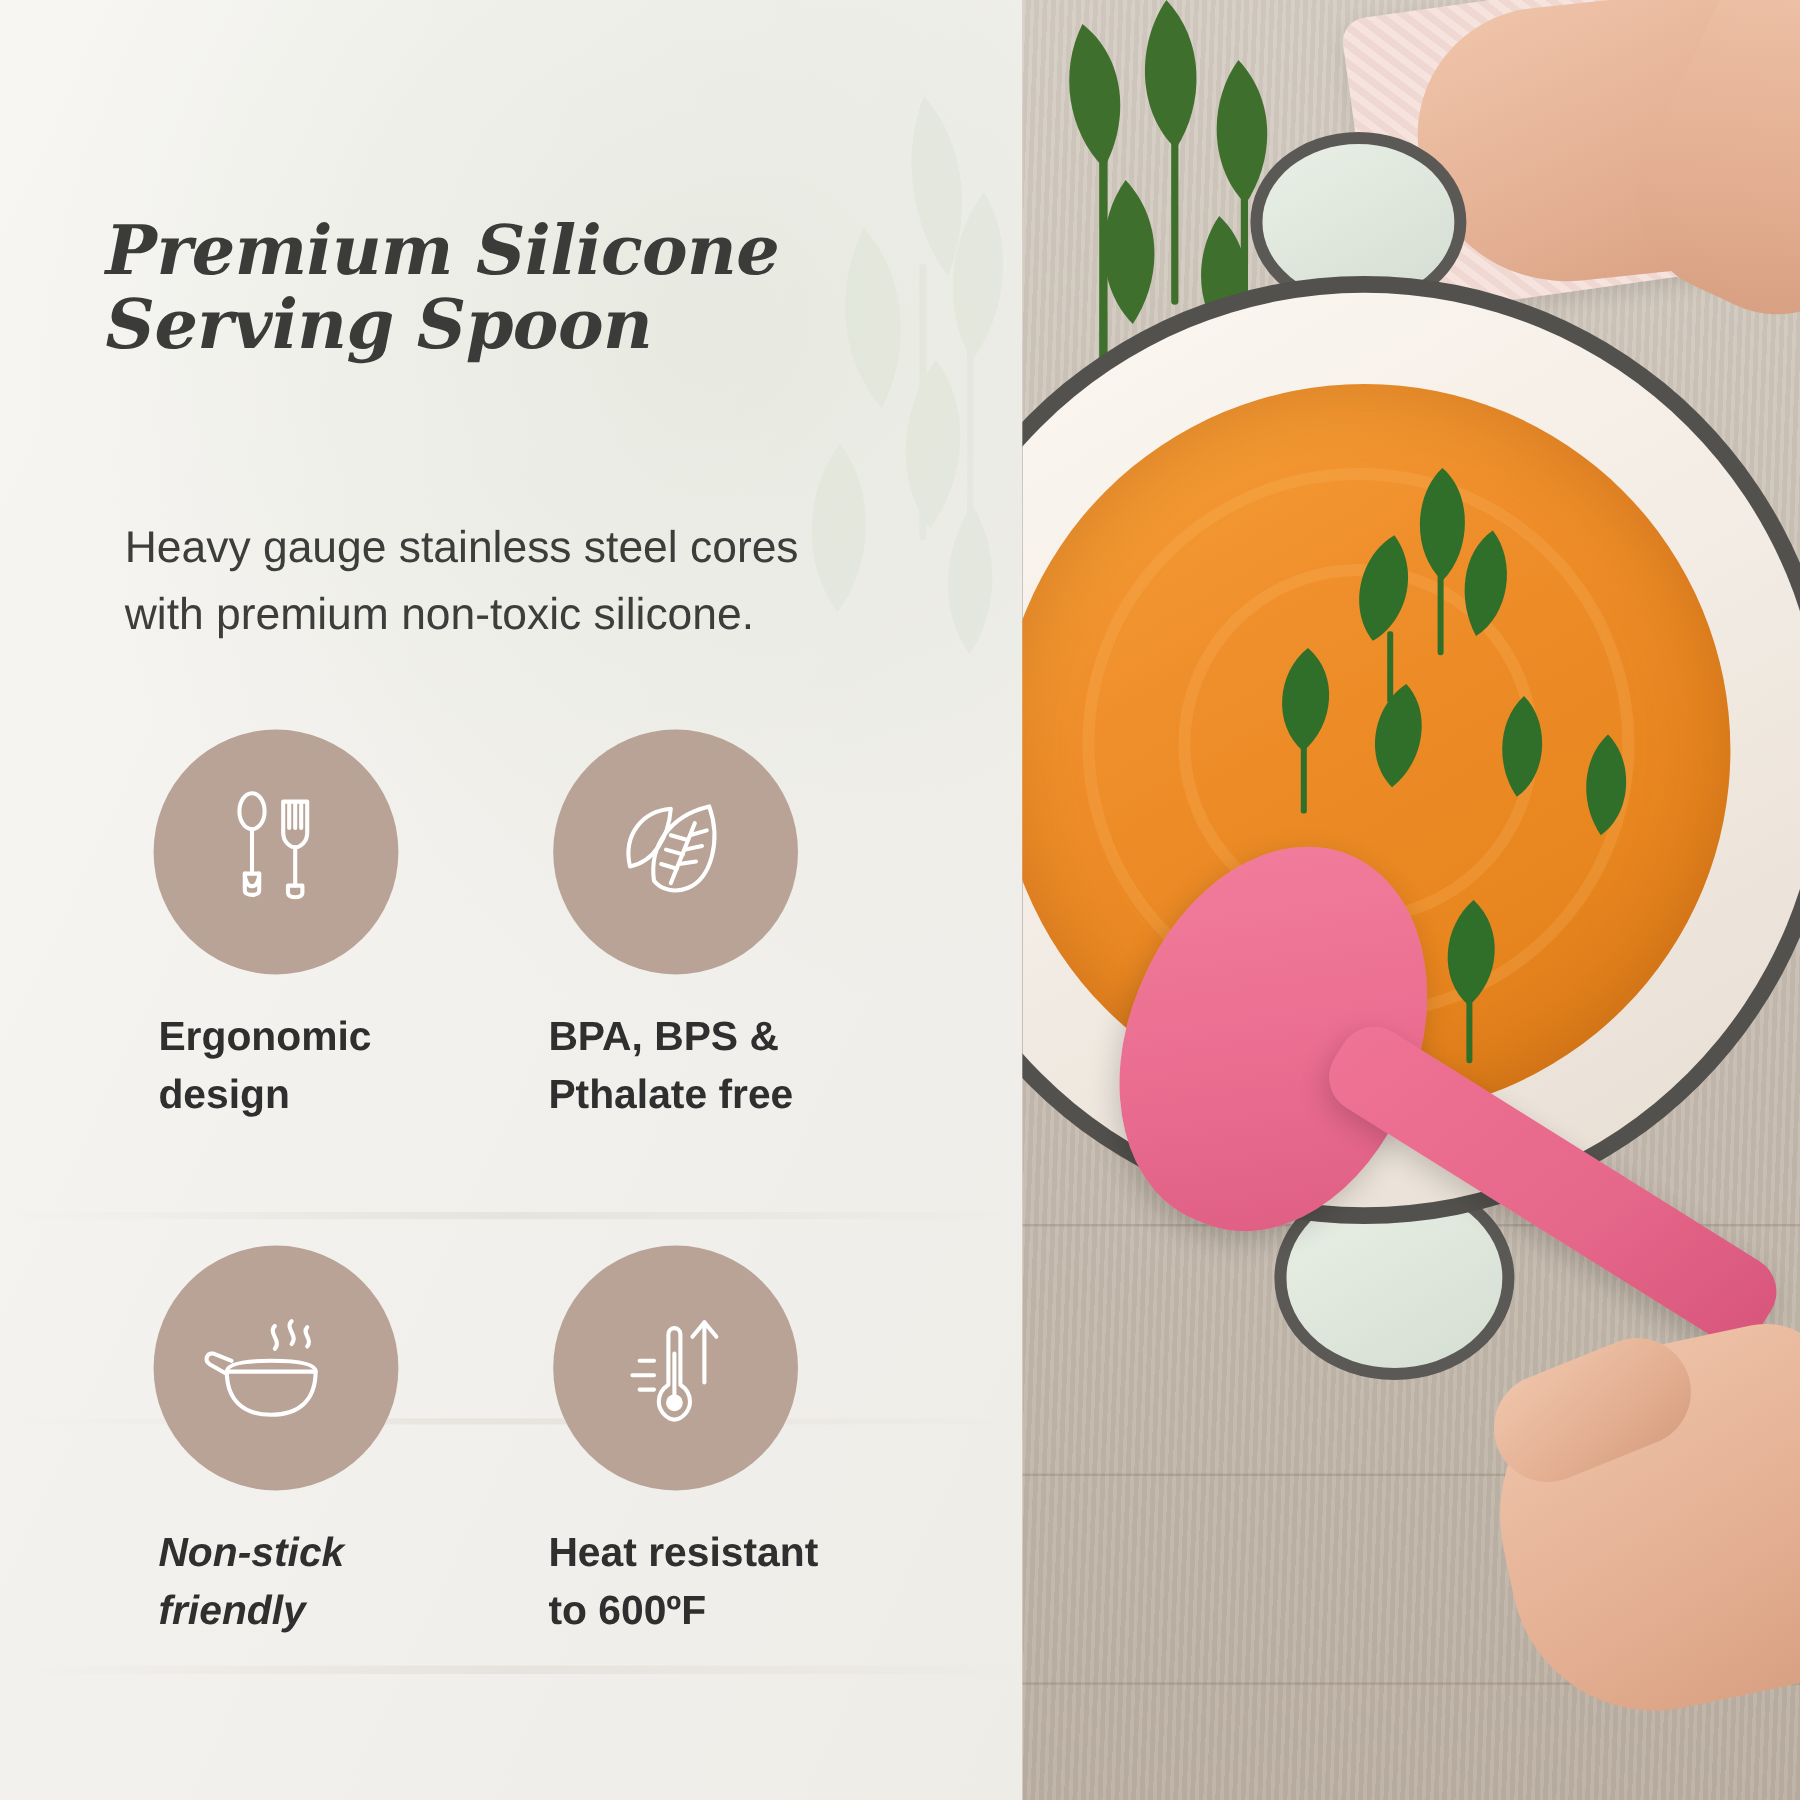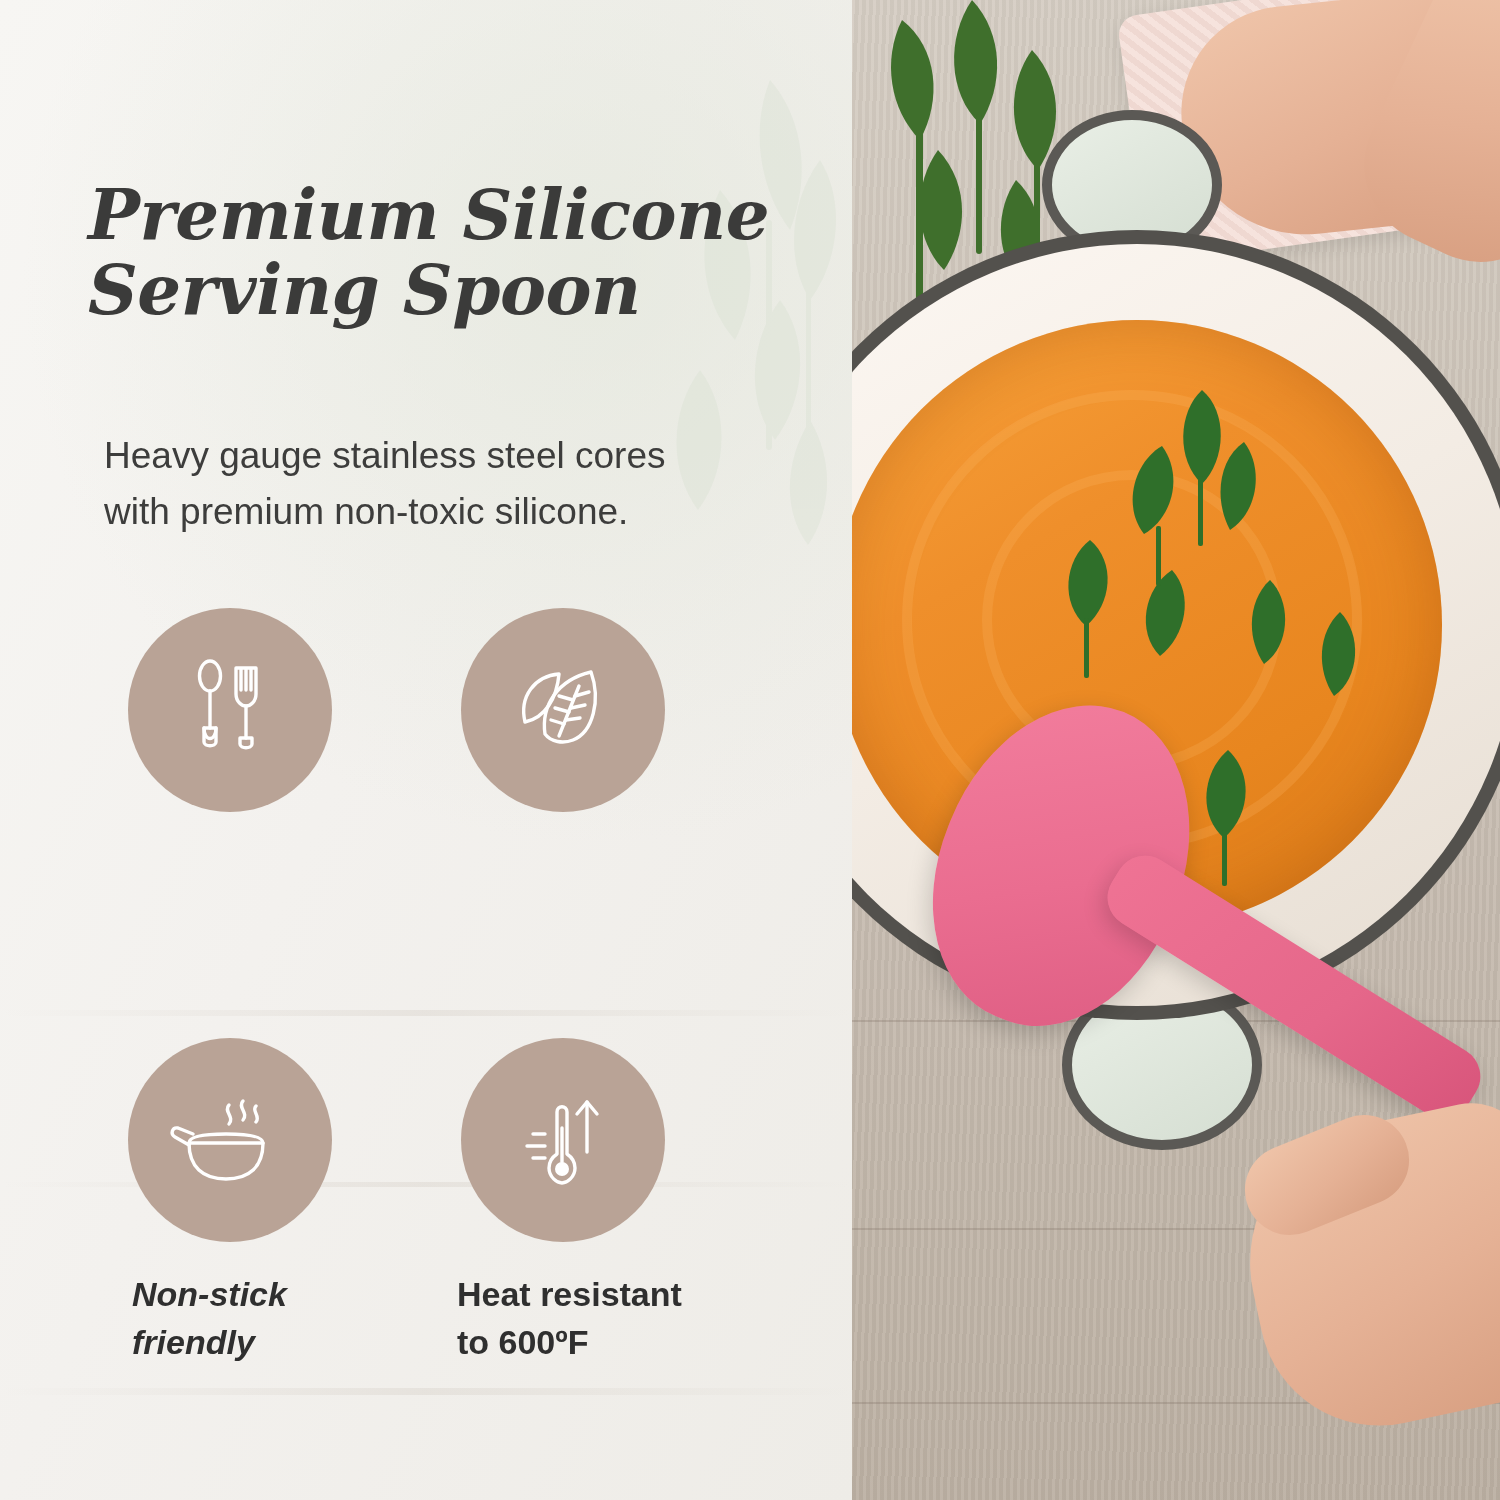--- a/index.html
+++ b/index.html
@@ -46,21 +46,21 @@
 
   h1.title {
     position: absolute;
     left: 88px;
     top: 178px;
     width: 740px;
     margin: 0;
     font-family: "DejaVu Serif", serif;
     font-style: italic;
     font-weight: 700;
-    font-size: 69px;
+    font-size: 57px;
     line-height: 1.08;
     letter-spacing: -0.5px;
     color: #3b3b3a;
     white-space: pre-line;
   }
   .subtitle {
     position: absolute;
     left: 88px;
     top: 412px;
     width: 700px;
@@ -231,34 +231,38 @@
             <path d="M40 41 L40 78"></path>
             <path d="M34 78 C34 92 46 92 46 78 Z"></path>
             <path d="M34 78 L34 92 C34 97 46 97 46 92 L46 78"></path>
 
             <path d="M66 18 L86 18 L86 44 C86 52 80 56 76 56 C72 56 66 52 66 44 Z"></path>
             <path d="M71 19 L71 40 M76 19 L76 40 M81 19 L81 40"></path>
             <path d="M76 56 L76 88"></path>
             <path d="M70 88 L70 94 C70 99 82 99 82 94 L82 88 Z"></path>
           </svg>
         </div>
+        <div class="feature-label">Ergonomic
+design</div>
       </div>
 
       <div class="feature f1">
         <div class="circle">
           <svg width="124" height="124" viewBox="0 0 124 124" fill="none" stroke="#ffffff" stroke-width="3.4" stroke-linecap="round" stroke-linejoin="round">
 
             <path d="M24 74 C18 48 34 28 58 26 C56 50 44 70 24 74 Z"></path>
 
             <path d="M90 24 C56 32 40 58 44 86 C50 94 62 96 72 92 C92 84 100 52 90 24 Z"></path>
             <path d="M78 38 L58 88"></path>
             <path d="M72 52 L58 48 M68 64 L54 60 M63 76 L50 72"></path>
             <path d="M74 48 L88 44 M70 60 L84 57 M65 72 L79 70"></path>
           </svg>
         </div>
+        <div class="feature-label">BPA, BPS &amp;
+Pthalate free</div>
       </div>
 
       <div class="feature f2">
         <div class="circle">
           <svg width="126" height="126" viewBox="0 0 126 126" fill="none" stroke="#ffffff" stroke-width="3.4" stroke-linecap="round" stroke-linejoin="round">
 
             <path d="M62 28 C56 34 68 40 62 47"></path>
             <path d="M76 24 C70 30 82 36 76 43"></path>
             <path d="M89 29 C84 34 94 39 89 45"></path>
 

